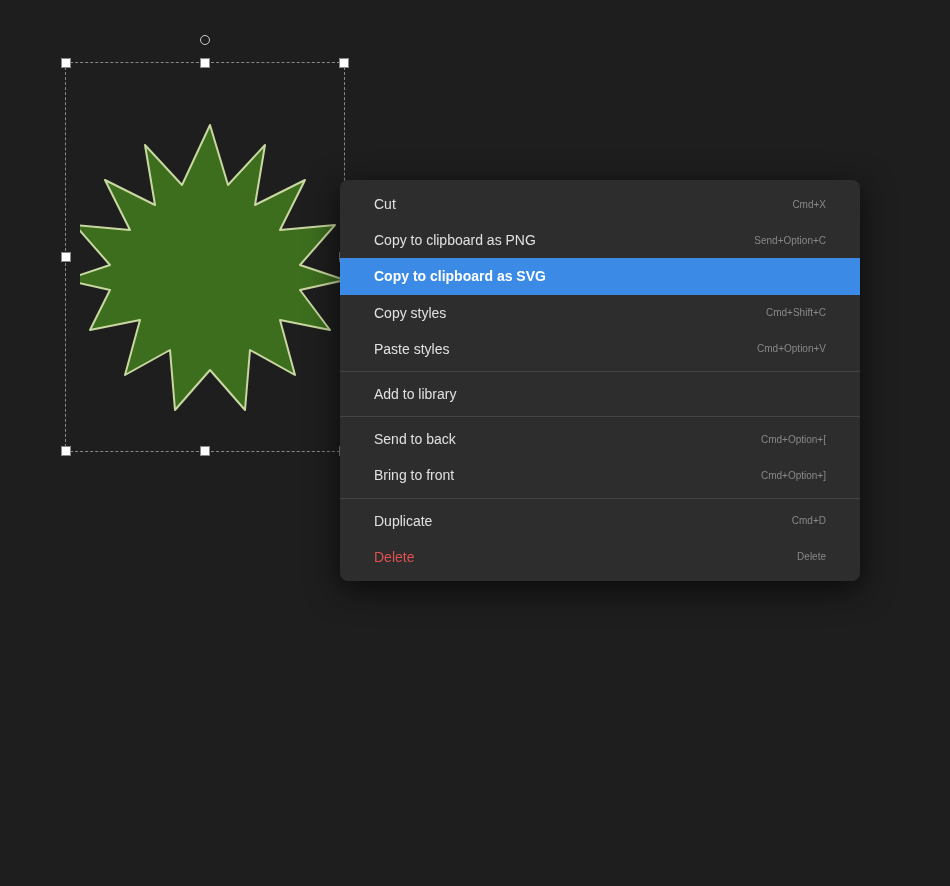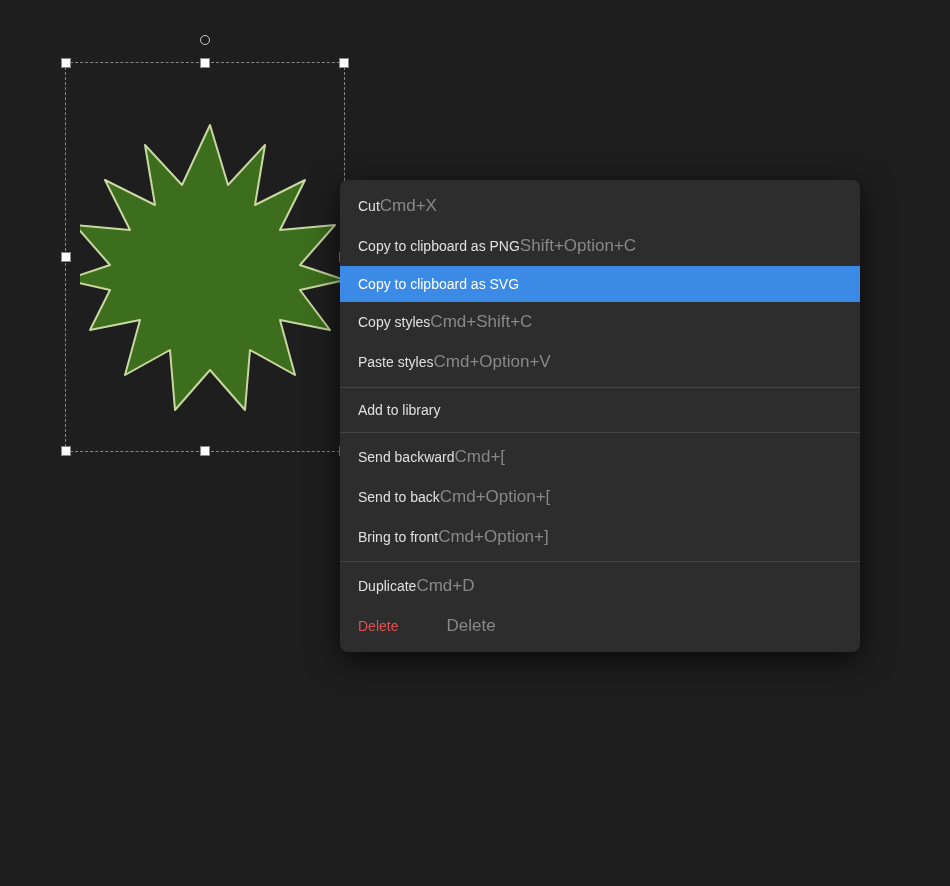--- a/index.html
+++ b/index.html
@@ -78,41 +78,43 @@
       width: 520px;
       background-color: #2d2d2d;
       border-radius: 8px;
       padding: 6px 0;
       box-shadow: 0 8px 32px rgba(0,0,0,0.7);
       z-index: 100;
     }
 
     .menu-item {
       display: flex;
+      justify-content: space-between;
       align-items: center;
-      padding: 9px 18px;
+      padding: 9px 34px;
       cursor: pointer;
       color: #e0e0e0;
       font-size: 14px;
       line-height: 1.3;
     }
 
     .menu-item.highlighted {
       background-color: #3b8ae6;
       color: #fff;
+      font-weight: bold;
     }
 
     .menu-item.delete-item {
       color: #e05050;
       gap: 48px;
     }
 
     .menu-item .shortcut {
       color: #888;
-      font-size: 17px;
+      font-size: 10px;
     }
 
     .menu-item.delete-item .shortcut {
       color: #888;
     }
 
     .menu-divider {
       height: 1px;
       background: #444;
       margin: 4px 0;
@@ -142,42 +144,38 @@
   </div>
 
   <div class="context-menu" id="context-menu">
 
   <div class="menu-item">
         <span>Cut</span>
         <span class="shortcut">Cmd+X</span>
       </div>
       <div class="menu-item">
         <span>Copy to clipboard as PNG</span>
-        <span class="shortcut">Shift+Option+C</span>
+        <span class="shortcut">Send+Option+C</span>
       </div>
       <div class="menu-item highlighted">
         <span>Copy to clipboard as SVG</span>
       </div>
       <div class="menu-item">
         <span>Copy styles</span>
         <span class="shortcut">Cmd+Shift+C</span>
       </div>
       <div class="menu-item">
         <span>Paste styles</span>
         <span class="shortcut">Cmd+Option+V</span>
       </div>
       <div class="menu-divider"></div>
       <div class="menu-item">
         <span>Add to library</span>
       </div>
       <div class="menu-divider"></div>
-      <div class="menu-item">
-        <span>Send backward</span>
-        <span class="shortcut">Cmd+[</span>
-      </div>
       <div class="menu-item">
         <span>Send to back</span>
         <span class="shortcut">Cmd+Option+[</span>
       </div>
       <div class="menu-item">
         <span>Bring to front</span>
         <span class="shortcut">Cmd+Option+]</span>
       </div>
       <div class="menu-divider"></div>
       <div class="menu-item">

